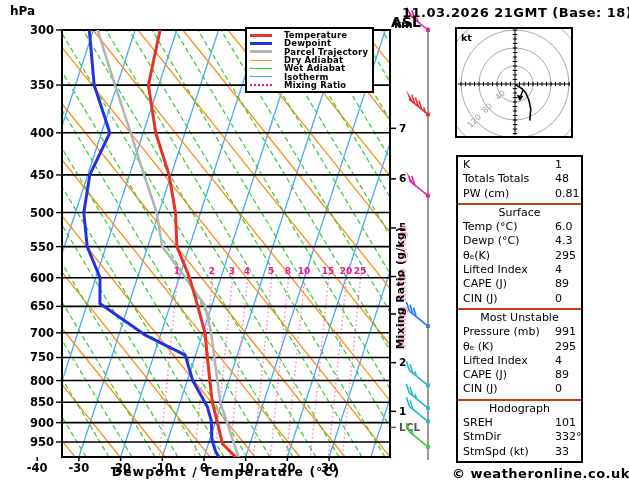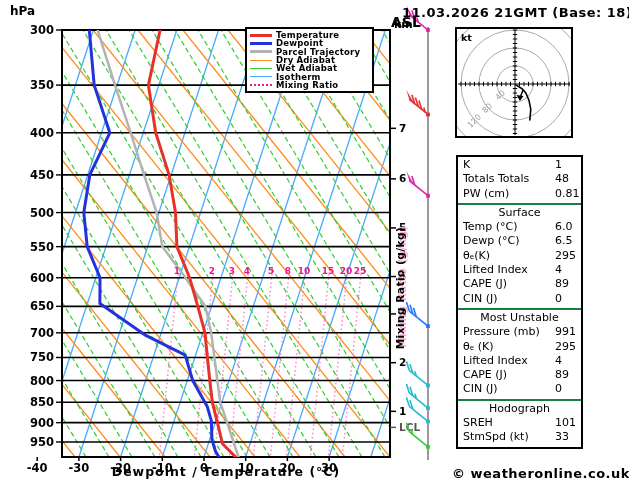--- a/index.html
+++ b/index.html
@@ -11,27 +11,27 @@
   #main-title{left:48px;top:5px;font-size:13.5px;letter-spacing:1px;}
   #datetime{left:402px;top:5px;width:227px;text-align:center;font-size:13px;letter-spacing:0.5px;}
   #km-unit{left:394px;top:2px;font-size:11px;margin-top:16px;}
   #asl-unit{left:391px;top:14px;font-size:14px;}
   #xaxis-title{left:76px;top:464px;width:300px;text-align:center;font-size:12.5px;letter-spacing:1px;}
   #footer{left:452px;top:466px;font-size:13px;letter-spacing:0.5px;}
   #mixing-label{left:330px;top:282px;width:140px;text-align:center;transform:rotate(-90deg);
       font-size:10.5px;font-weight:bold;text-shadow:1.5px 1.5px 0 #ffaad4;letter-spacing:0.5px;}
   #legend{left:245px;top:27px;width:129px;background:#fff;border:2px solid #000;
       padding:2px 3px;box-sizing:border-box;}
-  .leg-row{display:flex;align-items:center;height:8.3px;gap:4px;text-align:center;}
+  .leg-row{display:flex;align-items:center;height:8.3px;gap:12px;text-align:center;}
   .leg-sw{width:22px;flex:0 0 22px;}
   .leg-tx{font-size:8.5px;font-weight:bold;white-space:nowrap;letter-spacing:0.2px;}
   #side-table{left:456px;top:155px;width:127px;background:#fff;border:2px solid #000;
       box-sizing:border-box;font-size:11px;line-height:14.3px;}
   .tbl-block{padding:1px 5px 2px 5px;}
-  .tbl-block + .tbl-block{border-top:2px solid #15803d;}
+  .tbl-block + .tbl-block{border-top:2px solid #c2410c;}
   .t-row{position:relative;white-space:nowrap;}
   .t-row .val{position:absolute;left:92px;top:0;}
   .t-title{text-align:center;}
 </style>
 </head>
 <body>
 
 <div id="app">
   <svg id="chart-svg" class="abs" width="629" height="486" viewBox="0 0 629 486" style="left:0;top:0">
       <defs>
@@ -375,35 +375,36 @@
 
   <div id="side-table" class="abs">
       <div class="tbl-block">
         <div class="t-row"><span>K</span><span class="val">1</span></div>
         <div class="t-row"><span>Totals Totals</span><span class="val">48</span></div>
         <div class="t-row"><span>PW (cm)</span><span class="val">0.81</span></div>
       </div>
       <div class="tbl-block">
         <div class="t-row t-title">Surface</div>
         <div class="t-row"><span>Temp (°C)</span><span class="val">6.0</span></div>
-        <div class="t-row"><span>Dewp (°C)</span><span class="val">6.5</span></div>
+        <div class="t-row"><span>Dewp (°C)</span><span class="val">4.3</span></div>
         <div class="t-row"><span>θₑ(K)</span><span class="val">295</span></div>
         <div class="t-row"><span>Lifted Index</span><span class="val">4</span></div>
         <div class="t-row"><span>CAPE (J)</span><span class="val">89</span></div>
         <div class="t-row"><span>CIN (J)</span><span class="val">0</span></div>
       </div>
       <div class="tbl-block">
         <div class="t-row t-title">Most Unstable</div>
         <div class="t-row"><span>Pressure (mb)</span><span class="val">991</span></div>
         <div class="t-row"><span>θₑ (K)</span><span class="val">295</span></div>
         <div class="t-row"><span>Lifted Index</span><span class="val">4</span></div>
         <div class="t-row"><span>CAPE (J)</span><span class="val">89</span></div>
         <div class="t-row"><span>CIN (J)</span><span class="val">0</span></div>
       </div>
       <div class="tbl-block">
         <div class="t-row t-title">Hodograph</div>
         <div class="t-row"><span>SREH</span><span class="val">101</span></div>
+        <div class="t-row"><span>StmDir</span><span class="val">332°</span></div>
         <div class="t-row"><span>StmSpd (kt)</span><span class="val">33</span></div>
       </div>
     </div>
 
   <div id="footer" class="abs lbl">© weatheronline.co.uk</div>
 </div>
 
 </body></html>

